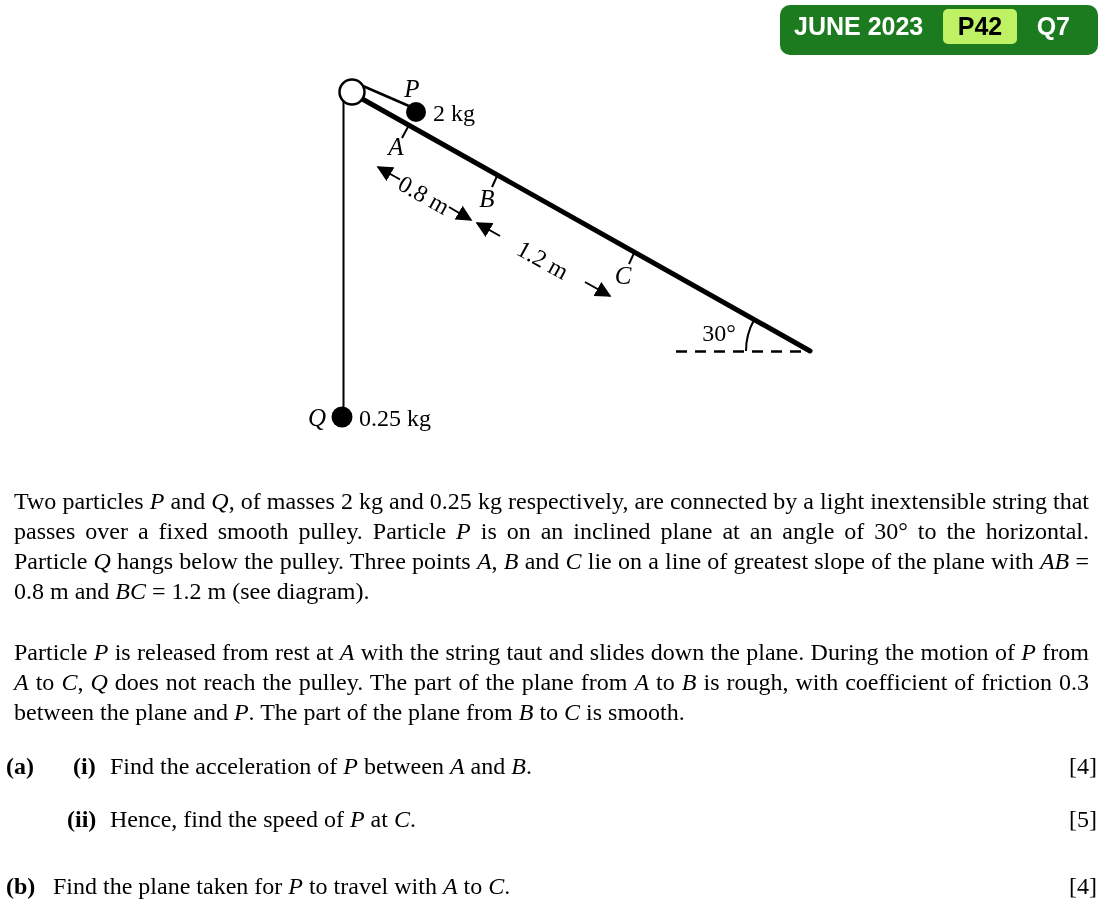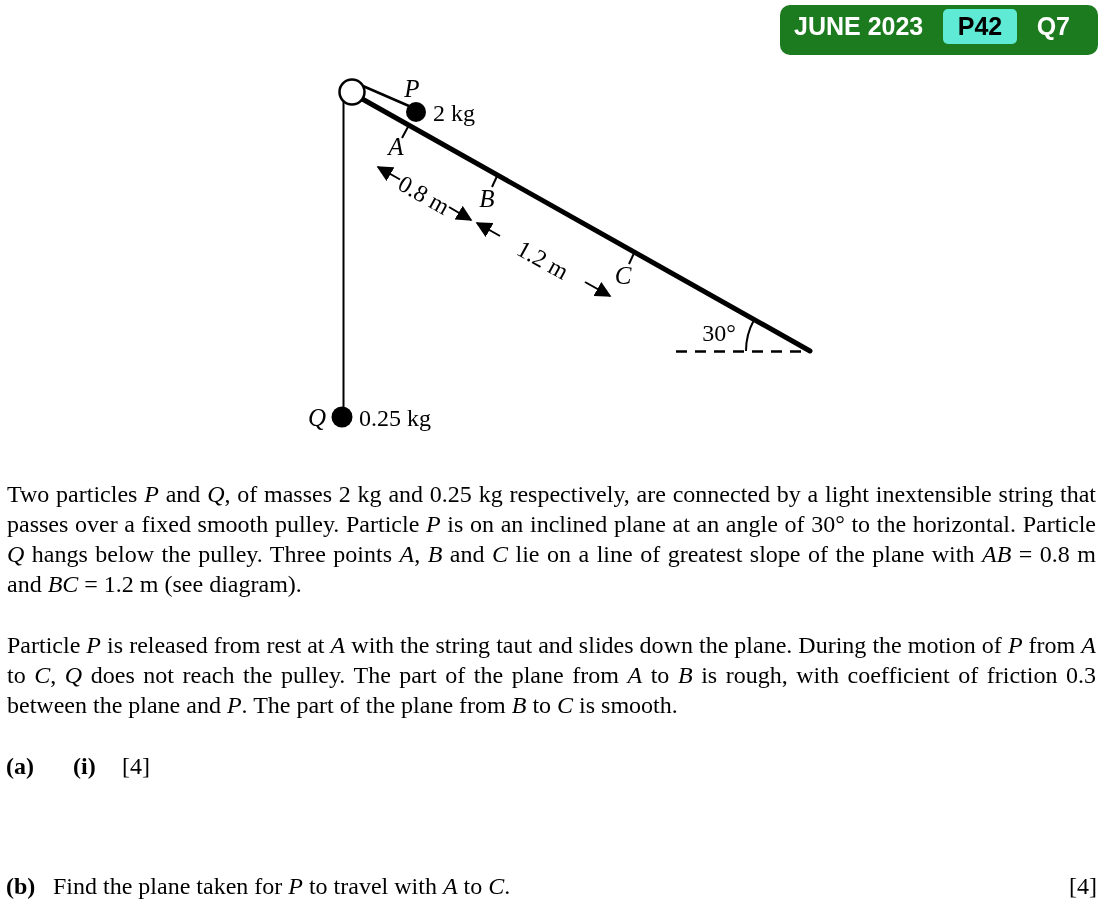--- a/index.html
+++ b/index.html
@@ -14,32 +14,32 @@
   
   .badge{
     position:absolute;left:780px;top:5px;width:318px;height:50px;
     background:#1b7b1e;border-radius:10px;
     display:flex;align-items:center;justify-content:space-between;
     box-sizing:border-box;padding:0 28px 8px 14px;
     font-family:"Liberation Sans",sans-serif;font-weight:bold;font-size:25px;
     color:#ffffff;
   }
   .badge .paper-box{
-    background:#5eead4;color:#000;border-radius:5px;
+    background:#bef264;color:#000;border-radius:5px;
     padding:5px 15px;line-height:1;
   }
   
   svg.diagram{position:absolute;left:0;top:0;}
   svg.diagram text{font-family:"Liberation Serif",serif;}
   .dia-italic{font-style:italic;font-size:25px;}
   .dia-roman{font-size:24px;}
   
   .text-block{position:absolute;left:6px;top:478px;width:1091px;}
   .para{
-    margin:1px;font-size:24px;line-height:30px;text-align:justify;
+    margin:8px;font-size:24px;line-height:30px;text-align:justify;
   }
   .para + .para{margin-top:31px;}
   
   .qrow{
     position:absolute;left:6px;width:1091px;display:flex;
     font-size:24px;line-height:30px;align-items:baseline;
   }
   .qrow .qpart{font-weight:bold;flex:0 0 67px;}
   .qrow .qpart.b{flex:0 0 47px;}
   .qrow .qpart.empty{flex:0 0 61px;}
@@ -104,23 +104,30 @@
   </div>
 
   <div class="text-block">
     <p class="para"><span>Two particles </span><i>P</i><span> and </span><i>Q</i><span>, of masses 2 kg and 0.25 kg respectively, are connected by a light inextensible string that passes over a fixed smooth pulley.  Particle </span><i>P</i><span> is on an inclined plane at an angle of 30° to the horizontal.  Particle </span><i>Q</i><span> hangs below the pulley.  Three points </span><i>A</i><span>, </span><i>B</i><span> and </span><i>C</i><span> lie on a line of greatest slope of the plane with </span><i>AB</i><span> = 0.8 m and </span><i>BC</i><span> = 1.2 m (see diagram).</span></p>
     <p class="para"><span>Particle </span><i>P</i><span> is released from rest at </span><i>A</i><span> with the string taut and slides down the plane.  During the motion of </span><i>P</i><span> from </span><i>A</i><span> to </span><i>C</i><span>, </span><i>Q</i><span> does not reach the pulley.  The part of the plane from </span><i>A</i><span> to </span><i>B</i><span> is rough, with coefficient of friction 0.3 between the plane and </span><i>P</i><span>.  The part of the plane from </span><i>B</i><span> to </span><i>C</i><span> is smooth.</span></p>
   </div>
 
   <div class="qrow row-ai">
     <span class="qpart">(a)</span>
     <span class="qsub">(i)</span>
+    <span class="qtext"><span>Find the acceleration of </span><i>P</i><span> between </span><i>A</i><span> and </span><i>B</i><span>.</span></span>
     <span class="qmark">[4]</span>
   </div>
 
+  <div class="qrow row-aii">
+    <span class="qpart empty"></span>
+    <span class="qsub wide">(ii)</span>
+    <span class="qtext"><span>Hence, find the speed of </span><i>P</i><span> at </span><i>C</i><span>.</span></span>
+    <span class="qmark">[5]</span>
+  </div>
 
   <div class="qrow row-b">
     <span class="qpart b">(b)</span>
     <span class="qtext"><span>Find the plane taken for </span><i>P</i><span> to travel with </span><i>A</i><span> to </span><i>C</i><span>.</span></span>
     <span class="qmark">[4]</span>
   </div>
 
 </div>
 
 </body></html>

